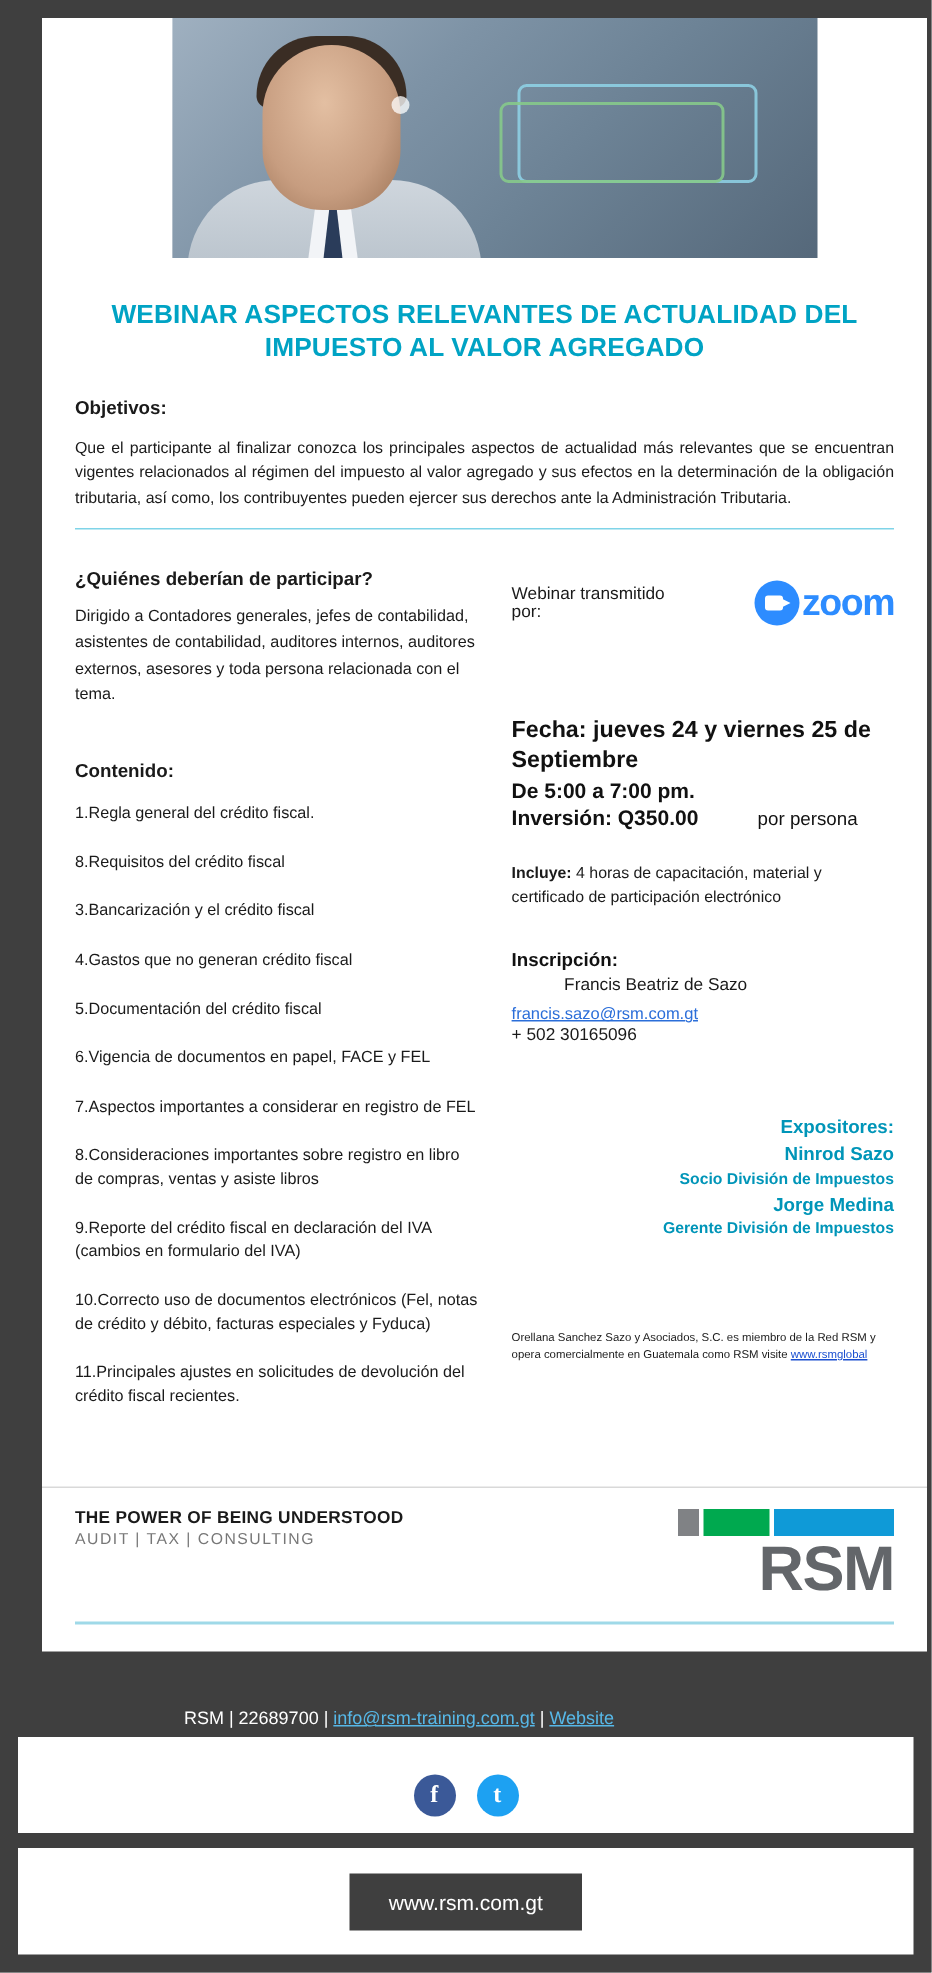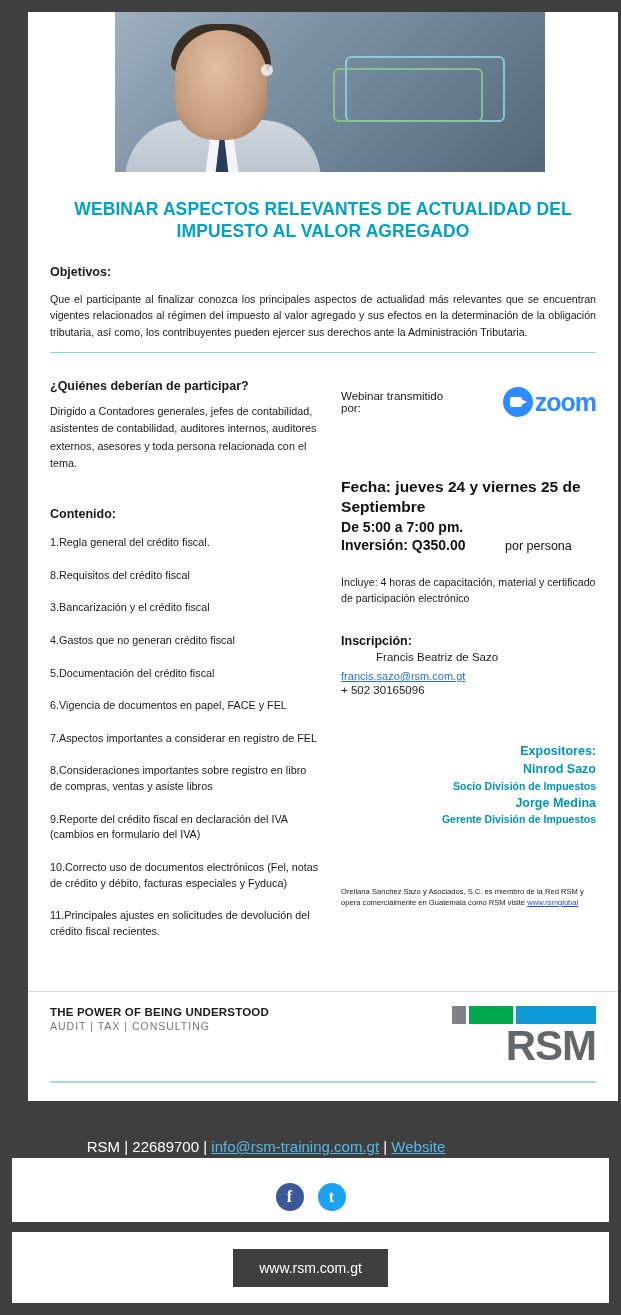--- a/index.html
+++ b/index.html
@@ -109,21 +109,21 @@
     border-left:6px solid #fff;
   }
   .zoom-word { color:#2d8cff; font-size:25px; font-weight:bold; letter-spacing:-1px; }
 
   .fecha { color:#111; font-size:15.5px; font-weight:bold; line-height:1.3; margin:60px 0 0 0; }
   .hora { color:#111; font-size:14px; font-weight:bold; margin:2px 0 0 0; }
   .inv { color:#111; font-size:14px; font-weight:bold; margin:2px 0 0 0; }
   .inv span.normal { font-weight:normal; font-size:12.5px;margin-left:36px; }
 
   .incluye { color:#1a1a1a; font-size:10.6px; line-height:1.5; margin:22px 0 0 0; }
-  .incluye b { font-weight:normal; }
+  .incluye b { font-weight:bold; }
 
   .inscr { margin-top:24px; }
   .inscr .lbl { color:#111; font-size:12.5px; font-weight:bold; }
   .inscr .nm { color:#1a1a1a; font-size:11.5px; line-height:1.5;padding-left:35px; }
   .inscr a { color:#2b6ed9; font-size:11px; text-decoration:underline; }
   .inscr .tel { color:#1a1a1a; font-size:11.5px; }
 
   .expo { text-align:right; margin-top:46px; }
   .expo .e1 { color:#0095b8; font-size:12.5px; font-weight:bold; line-height:1.45; }
   .expo .e2 { color:#0095b8; font-size:10.5px; font-weight:bold; line-height:1.45; }
@@ -145,21 +145,21 @@
   .sw.gray { background:#808285; }
   .sw.green { background:#00a94f; width:44px; }
   .sw.blue { background:#0f9ad7; width:80px; }
   .rsm-word { color:#63666a; font-size:42px; font-weight:bold; letter-spacing:-1px; line-height:.95; }
   .brand-rule { height:2px; background:#9fd9e8; margin:6px 22px 0 22px; }
   .card-bottom-pad { height:18px; }
 
   
   .strip-info {
     position:absolute; left:0; width:532px; text-align:center;
-    color:#ffffff; font-size:15px;
+    color:#ffffff; font-size:12px;
   }
   .strip-info a { color:#57b8e8; text-decoration:underline; }
 
   .white-band { position:absolute; left:12px; width:597px; background:#ffffff; }
 
   .social { display:flex; justify-content:center; align-items:center; gap:14px; height:100%; }
   .circ { width:28px; height:28px; border-radius:50%; display:flex; align-items:center; justify-content:center; }
   .circ.fb { background:#3b5998; }
   .circ.tw { background:#1da1f2; }
   .circ span { color:#fff; font-size:16px; font-weight:bold; line-height:1; font-family:"Liberation Serif", serif; }

